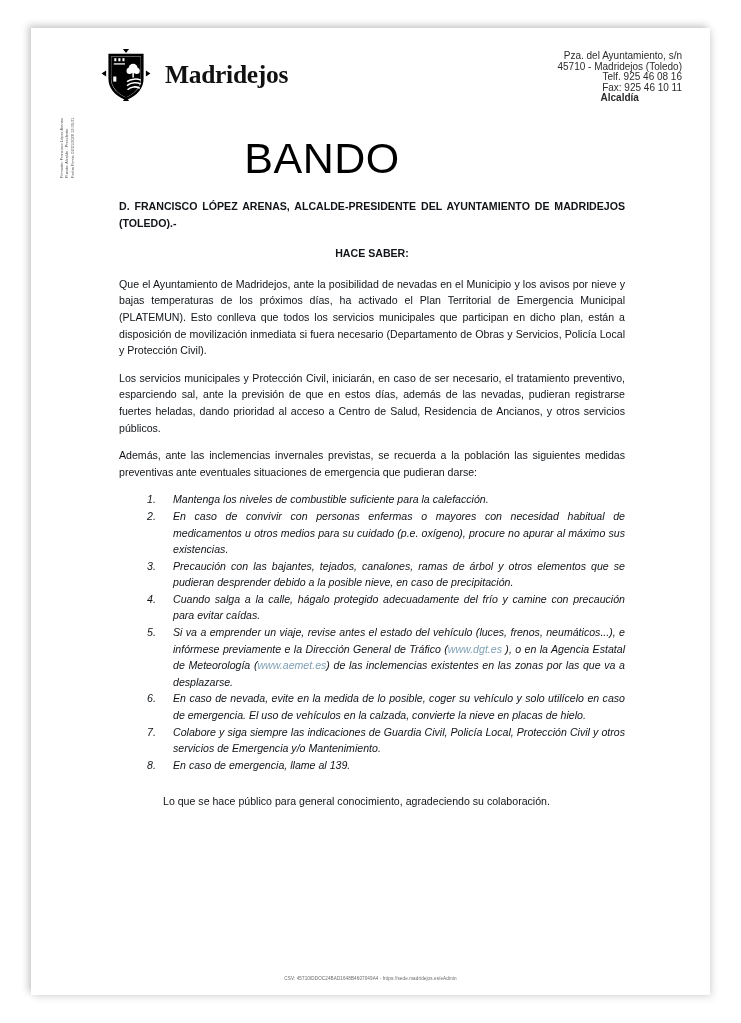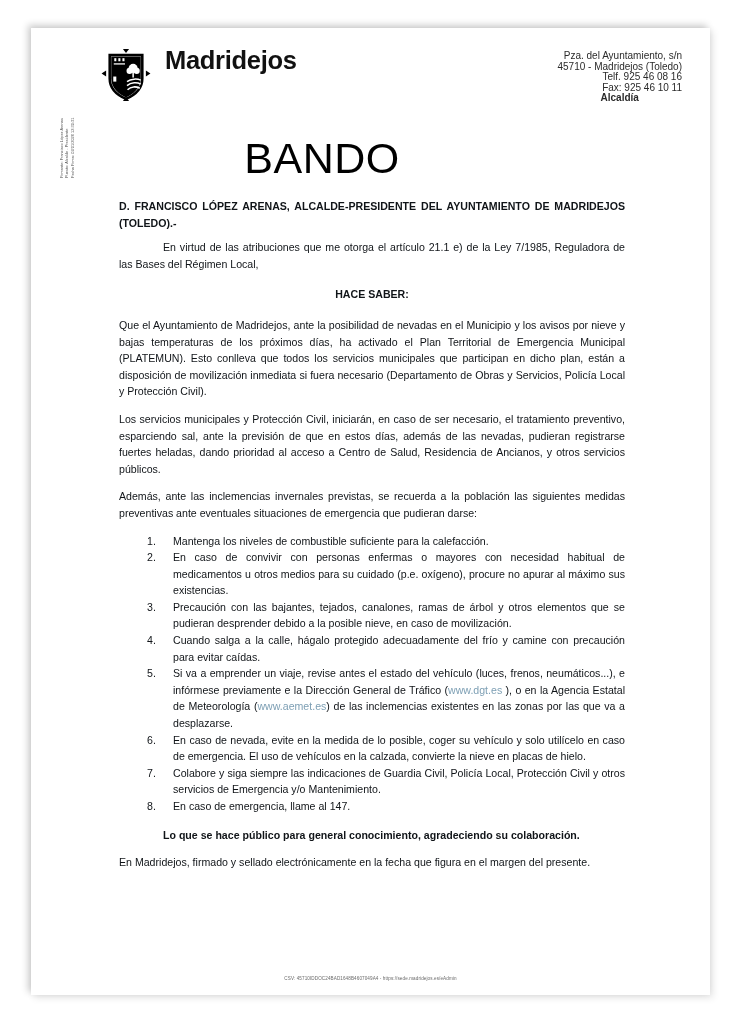--- a/index.html
+++ b/index.html
@@ -54,21 +54,22 @@
     left: 0;
     top: 0;
     width: 679px;
     height: 100px;
   }
   .brand {
     position: absolute;
     left: 69px;
     top: 20px;
     display: flex;
-    align-items: flex-start;
+    align-items: center;
+    font-family: Liberation Serif, serif;
   }
   .crest {
     width: 52px;
     height: 54px;
     flex: 0 0 auto;
   }
   .wordmark {
     margin-left: 13px;
     font-size: 25.5px;
     font-weight: bold;
@@ -109,21 +110,21 @@
     font-size: 10.6px;
     line-height: 16.6px;
   }
 
   p {
     margin: 0 0 11px 0;
     text-align: justify;
   }
   p.lead-bold {
     font-weight: bold;
-    margin-bottom: 8px;
+    margin-bottom: 14px;
   }
   p.indent { text-indent: 44px; }
   p.center-bold {
     text-align: center;
     font-weight: bold;
     margin: 14px 0 14px 0;
   }
   p.tight { }
 
   ol.measures {
@@ -131,35 +132,36 @@
     padding-left: 38px;
     list-style: none;
     counter-reset: m;
   }
   ol.measures li {
     counter-increment: m;
     position: relative;
     margin-bottom: 0px;
     text-align: justify;
     padding-left: 16px;
+    font-style: italic;
   }
   ol.measures li::before {
     content: counter(m) ".";
     position: absolute;
     left: -10px;
     top: 0;
     width: 22px;
     text-align: left;
   }
   a.ext {
     color: #7d9fb4;
     text-decoration: none;
   }
 
-  .closing { margin-top: 12px; font-weight: bold; }
+  .closing { margin-top: 20px; }
 
   
   .footer {
     position: absolute;
     left: 0;
     bottom: 14px;
     width: 679px;
     text-align: center;
     font-size: 4.6px;
     color: #6a6a6a;
@@ -218,37 +220,35 @@
         <div>Telf. 925 46 08 16</div>
         <div>Fax: 925 46 10 11</div>
         <div class="bold">Alcaldía</div>
       </div>
     </div>
 
     <div class="doc-title">BANDO</div>
 
     <div class="content">
       <p class="lead-bold">D. FRANCISCO LÓPEZ ARENAS, ALCALDE-PRESIDENTE DEL AYUNTAMIENTO DE MADRIDEJOS (TOLEDO).-</p>
-      <p class="indent">En virtud de las atribuciones que me otorga el artículo 21.1 e) de la Ley 7/1985, Reguladora de las Bases del Régimen Local,</p>
       <p class="center-bold">HACE SABER:</p>
       <p>Que el Ayuntamiento de Madridejos, ante la posibilidad de nevadas en el Municipio y los avisos por nieve y bajas temperaturas de los próximos días, ha activado el Plan Territorial de Emergencia Municipal (PLATEMUN). Esto conlleva que todos los servicios municipales que participan en dicho plan, están a disposición de movilización inmediata si fuera necesario (Departamento de Obras y Servicios, Policía Local y Protección Civil).</p>
       <p>Los servicios municipales y Protección Civil, iniciarán, en caso de ser necesario, el tratamiento preventivo, esparciendo sal, ante la previsión de que en estos días, además de las nevadas, pudieran registrarse fuertes heladas, dando prioridad al acceso a Centro de Salud, Residencia de Ancianos, y otros servicios públicos.</p>
       <p class="tight">Además, ante las inclemencias invernales previstas, se recuerda a la población las siguientes medidas preventivas ante eventuales situaciones de emergencia que pudieran darse:</p>
 
       <ol class="measures">
         <li>Mantenga los niveles de combustible suficiente para la calefacción.</li>
         <li>En caso de convivir con personas enfermas o mayores con necesidad habitual de medicamentos u otros medios para su cuidado (p.e. oxígeno), procure no apurar al máximo sus existencias.</li>
-        <li>Precaución con las bajantes, tejados, canalones, ramas de árbol y otros elementos que se pudieran desprender debido a la posible nieve, en caso de movilización.</li>
+        <li>Precaución con las bajantes, tejados, canalones, ramas de árbol y otros elementos que se pudieran desprender debido a la posible nieve, en caso de precipitación.</li>
         <li>Cuando salga a la calle, hágalo protegido adecuadamente del frío y camine con precaución para evitar caídas.</li>
         <li><span>Si va a emprender un viaje, revise antes el estado del vehículo (luces, frenos, neumáticos...), e infórmese previamente e la Dirección General de Tráfico (</span><a class="ext" href="#">www.dgt.es</a><span> ), o en la Agencia Estatal de Meteorología (</span><a class="ext" href="#">www.aemet.es</a><span>) de las inclemencias existentes en las zonas por las que va a desplazarse.</span></li>
         <li>En caso de nevada, evite en la medida de lo posible, coger su vehículo y solo utilícelo en caso de emergencia. El uso de vehículos en la calzada, convierte la nieve en placas de hielo.</li>
         <li>Colabore y siga siempre las indicaciones de Guardia Civil, Policía Local, Protección Civil y otros servicios de Emergencia y/o Mantenimiento.</li>
-        <li>En caso de emergencia, llame al 147.</li>
+        <li>En caso de emergencia, llame al 139.</li>
       </ol>
 
       <p class="indent closing">Lo que se hace público para general conocimiento, agradeciendo su colaboración.</p>
-      <p>En Madridejos, firmado y sellado electrónicamente en la fecha que figura en el margen del presente.</p>
     </div>
 
     <div class="footer">CSV: 45710IDDOC24BAD1648B4607049A4 - https://sede.madridejos.es/eAdmin</div>
 
   </div>
 </div>
 
 </body></html>

